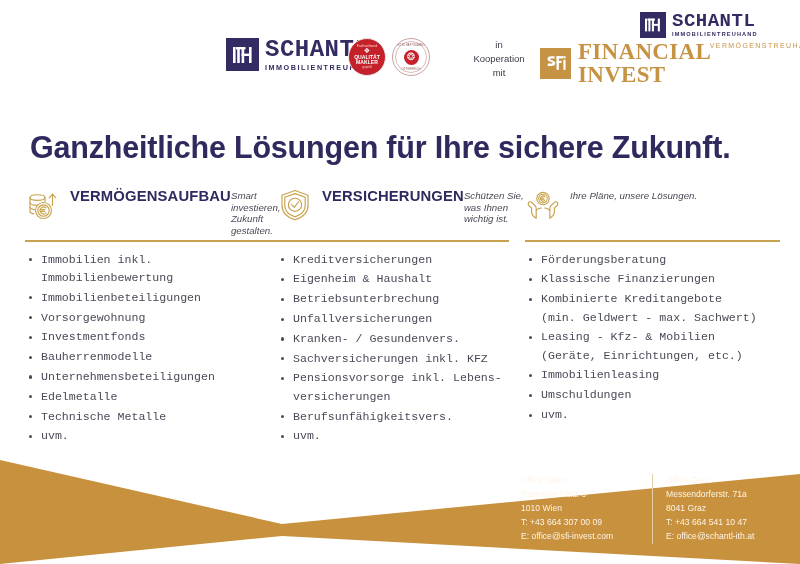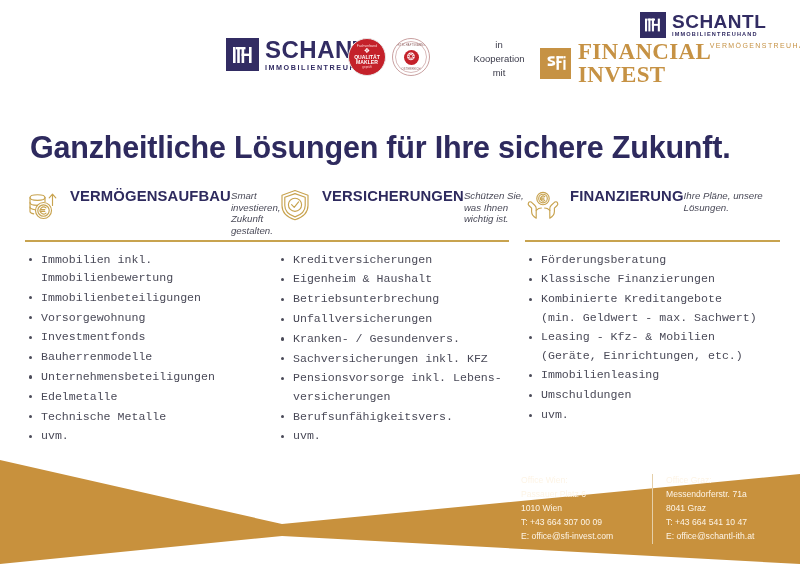--- a/index.html
+++ b/index.html
@@ -14,21 +14,21 @@
   .logo-bar{position:absolute;left:0;top:0;width:800px;height:100px;}
 
   .ith-lockup{display:flex;align-items:center;gap:6px;}
   .ith-mark{
     width:33px;height:33px;background:#322c63;display:flex;align-items:center;
     justify-content:center;flex:none;
   }
   .ith-mark svg{display:block;}
   .ith-words{display:flex;flex-direction:column;justify-content:center;line-height:1;}
   .ith-name{
-    font-family:Liberation Sans, sans-serif;font-weight:700;color:#322c63;
+    font-family:Liberation Mono, monospace;font-weight:700;color:#322c63;
     letter-spacing:0.5px;
   }
   .ith-sub{
     font-family:"Liberation Sans", sans-serif;color:#322c63;font-weight:700;
   }
 
   
   .lockup-main{position:absolute;left:226px;top:38px;}
   .lockup-main .ith-name{font-size:24px;}
   .lockup-main .ith-sub{font-size:7.2px;letter-spacing:1.55px;margin-top:2px;}
@@ -295,21 +295,20 @@
             <circle cx="18" cy="11.5" r="6.2"></circle>
             <circle cx="18" cy="11.5" r="4.3"></circle>
             <path d="M19.8 9.7 a2.5 2.5 0 1 0 0 3.7"></path>
             <path d="M16.1 11.0 h2.9 M16.1 12.2 h2.9"></path>
             <path d="M11.2 31.2 V21.6 c0-1.3-.5-2.5-1.5-3.4 L6.6 15.3 c-.9-.8-2.3-.7-3 .3 -.6.9-.5 2.1.3 2.9 l2.7 2.7 v3.4 c0 3.0 1.6 5.0 4.6 6.6 Z"></path>
             <path d="M24.8 31.2 V21.6 c0-1.3.5-2.5 1.5-3.4 l3.1-2.9 c.9-.8 2.3-.7 3 .3 .6.9.5 2.1-.3 2.9 l-2.7 2.7 v3.4 c0 3.0-1.6 5.0-4.6 6.6 Z"></path>
             <path d="M11.2 23.3 c1.6-1.5 3.5-2.3 5.2-2.3 M24.8 23.3 c-1.6-1.5-3.5-2.3-5.2-2.3"></path>
           </svg>
         </div>
         <div class="col-titles">
-          <span class="col-title">FINANZIERUNG</span>
           <span class="col-sub">Ihre Pläne, unsere Lösungen.</span>
         </div>
       </div>
       <div class="rule"></div>
       <ul class="bullets">
         <li><span>Förderungsberatung</span></li>
         <li><span>Klassische Finanzierungen</span></li>
         <li><span>Kombinierte Kreditangebote</span><span class="cont">(min. Geldwert - max. Sachwert)</span></li>
         <li><span>Leasing - Kfz- &amp; Mobilien</span><span class="cont">(Geräte, Einrichtungen, etc.)</span></li>
         <li><span>Immobilienleasing</span></li>

